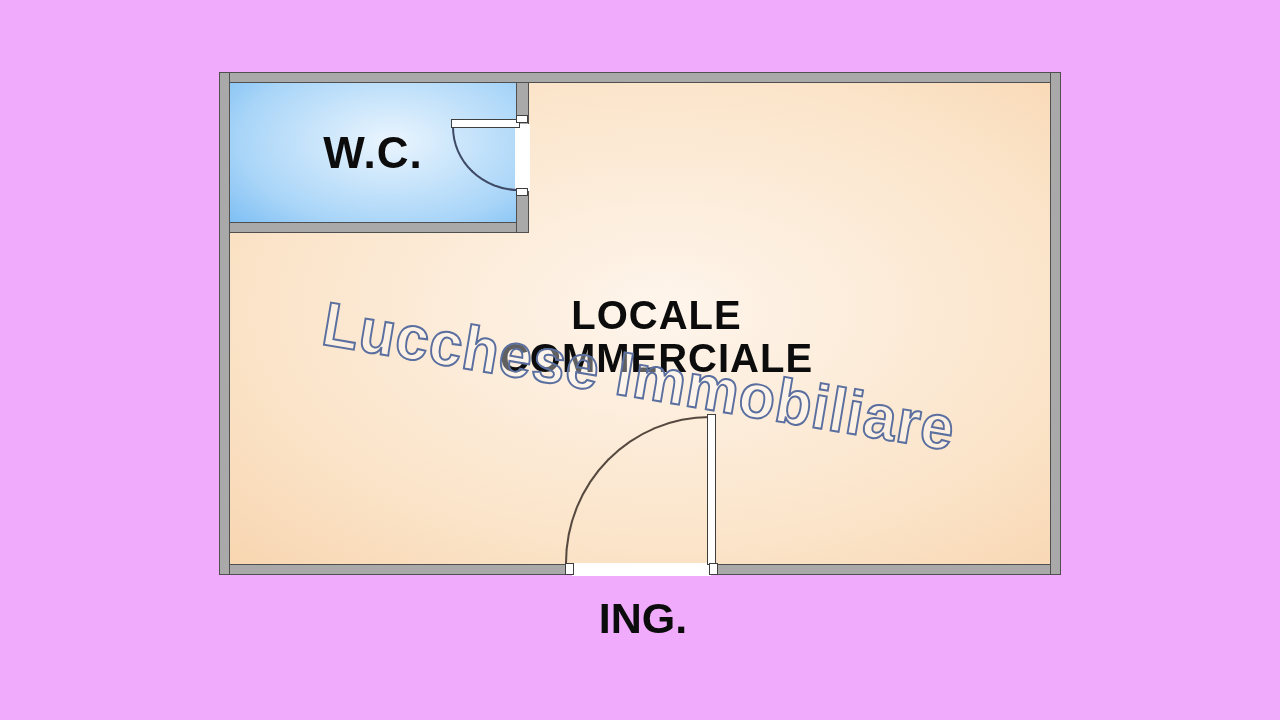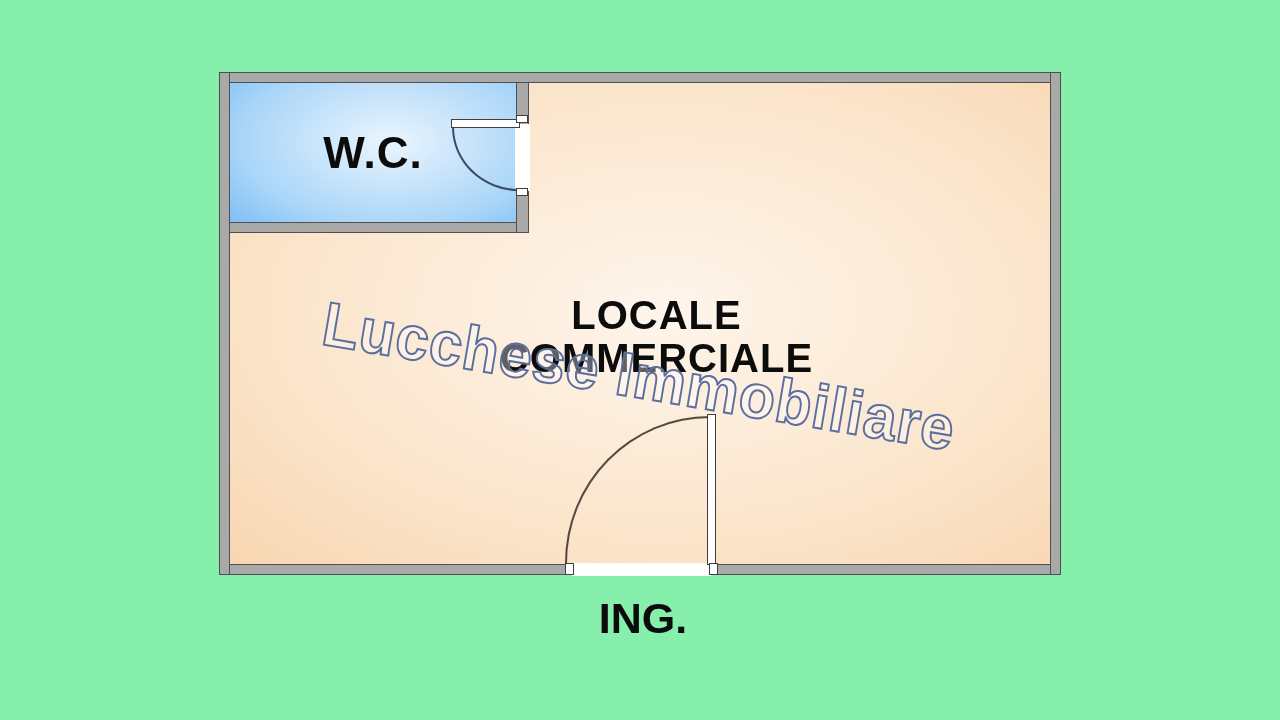--- a/index.html
+++ b/index.html
@@ -1,17 +1,17 @@
 <!DOCTYPE html>
 <html><head>
 <meta charset="utf-8">
 <style>
   html,body{margin:0;padding:0;background:#fff;}
   #canvas{
-    position:relative;width:1280px;height:720px;background:#86efac;overflow:hidden;
+    position:relative;width:1280px;height:720px;background:#f0abfc;overflow:hidden;
     font-family:"Liberation Sans","DejaVu Sans",sans-serif;
   }
   .abs{position:absolute;box-sizing:border-box;}
 
   
   #main-room{
     left:230px;top:83px;width:820px;height:481px;
     background:radial-gradient(ellipse 90% 90% at 53% 47%, #fef5ec 0%, #fbe4c9 55%, #f6cda2 100%);
   }
   #wc-room{

